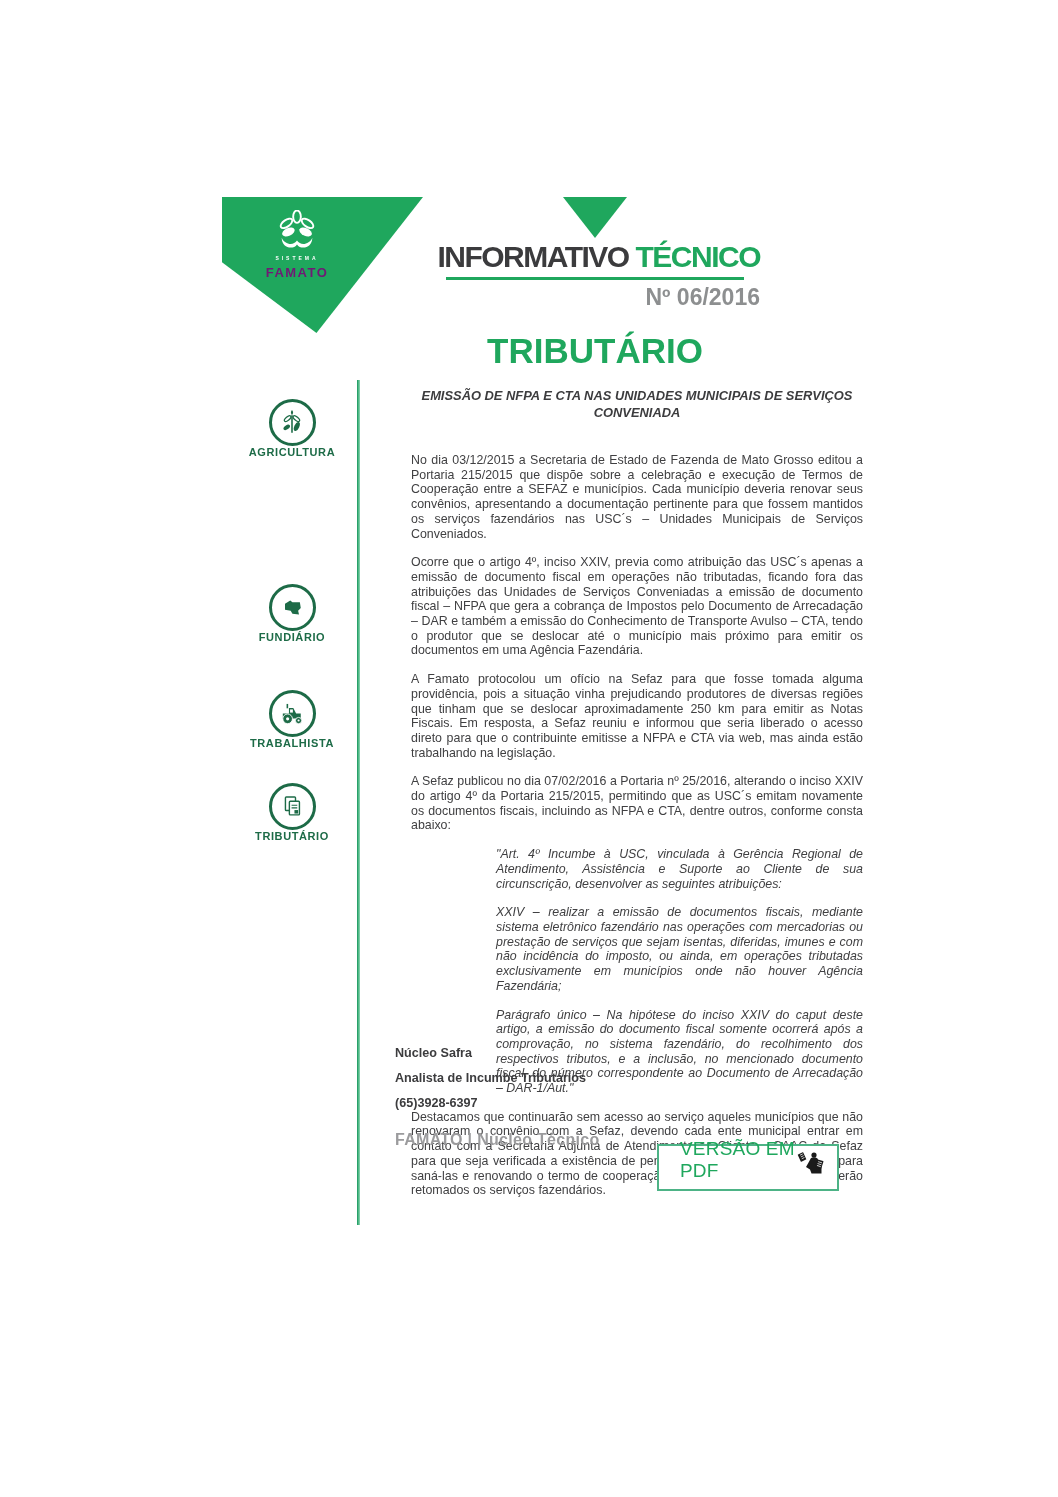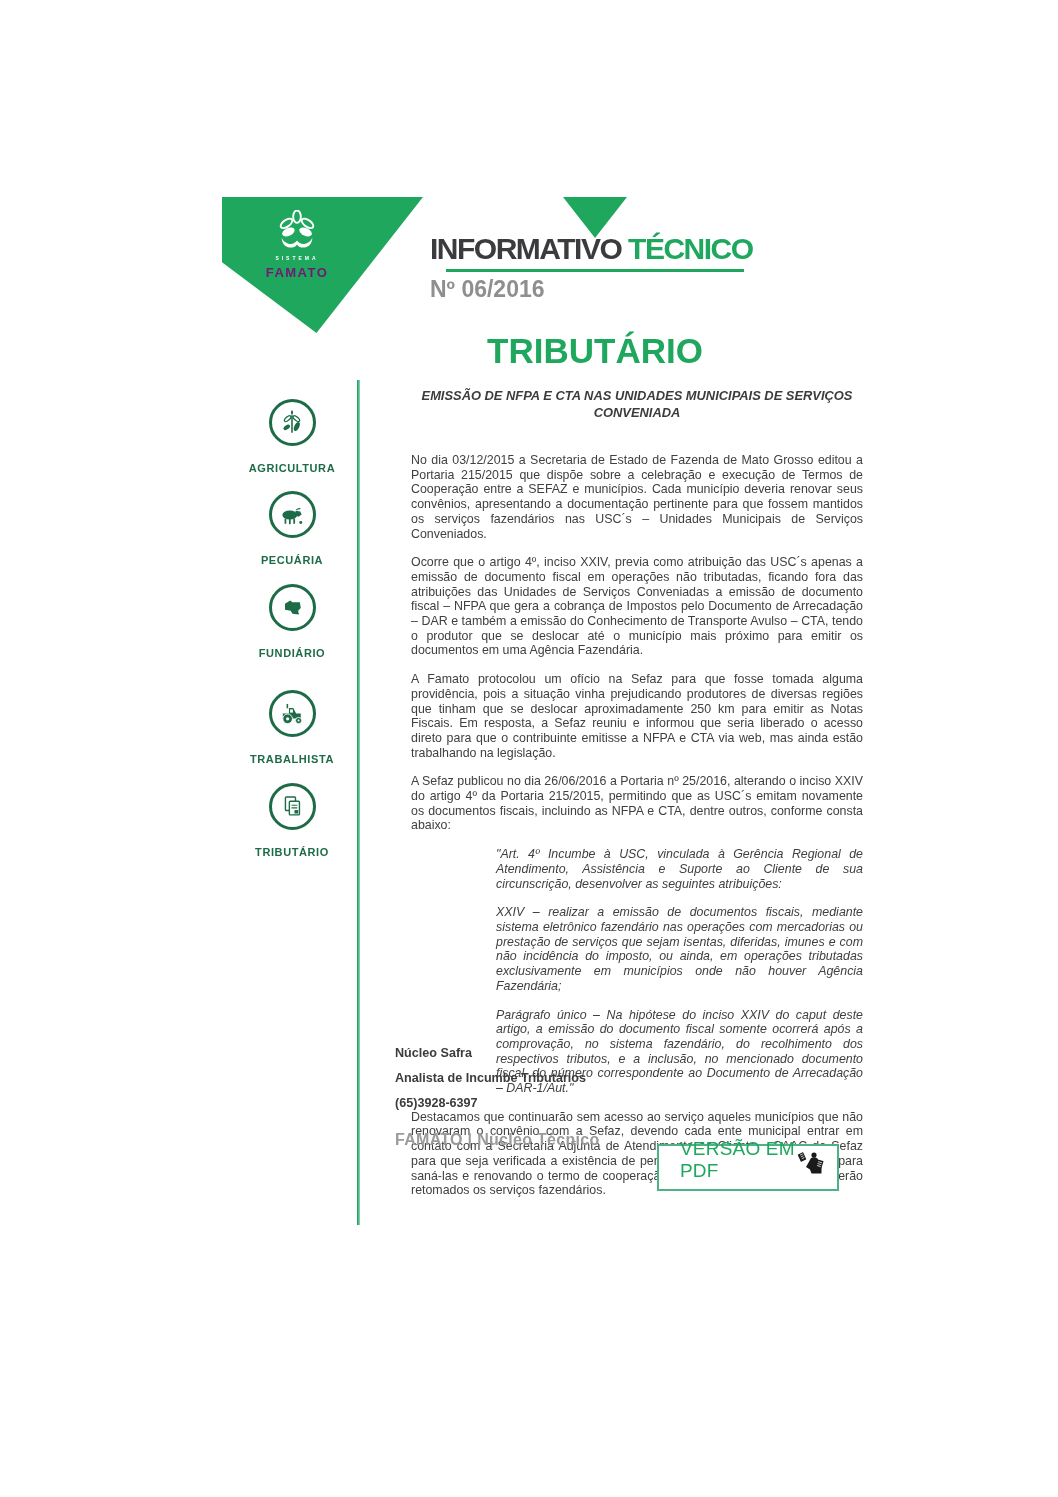--- a/index.html
+++ b/index.html
@@ -9,34 +9,34 @@
   
   .big-triangle{position:absolute;left:222px;top:197px;width:201px;height:136px;
     background:#1fa75d;clip-path:polygon(0 0,100% 0,47% 100%,0 48%);}
   .famato-logo{position:absolute;left:252px;top:210px;width:90px;text-align:center;z-index:2;}
   .famato-logo svg{display:block;margin:0 auto;}
   .logo-sistema{display:block;color:#ffffff;font-size:5px;font-weight:bold;letter-spacing:3px;margin-top:1px;}
   .logo-famato{display:block;color:#701a75;font-size:13px;font-weight:bold;letter-spacing:1.5px;margin-top:4px;}
   .small-triangle{position:absolute;left:563px;top:197px;width:64px;height:41px;
     background:#1fa75d;clip-path:polygon(0 0,100% 0,50% 100%);}
 
-  .masthead{position:absolute;left:430px;top:232px;width:330px;text-align:left;}
+  .masthead{position:absolute;left:430px;top:240px;width:330px;text-align:right;}
   .masthead-title{font-size:30px;font-weight:bold;letter-spacing:-1.5px;color:#3b3b3d;white-space:nowrap;}
   .masthead-title .green{color:#1fa75d;}
   .masthead-rule{height:3px;background:#1fa75d;margin:3px 16px 0 16px;}
   .masthead-issue{font-size:23px;font-weight:bold;color:#8d8f90;margin-top:4px;}
 
   .section-title{position:absolute;left:430px;top:331px;width:330px;text-align:center;
     font-size:35px;font-weight:bold;color:#1fa75d;letter-spacing:0px;}
 
   
   .side-item{position:absolute;left:232px;width:120px;text-align:center;}
   .icon-circle{width:41px;height:41px;border:3px solid #1d6b47;border-radius:50%;
     margin:0 auto;display:flex;align-items:center;justify-content:center;background:#fff;}
-  .side-label{margin-top:16px;font-size:11px;font-weight:600;color:#1d6b47;letter-spacing:0.6px;white-space:nowrap;}
+  .side-label{margin-top:0;font-size:11px;font-weight:600;color:#1d6b47;letter-spacing:0.6px;white-space:nowrap;}
   .vline{position:absolute;left:357px;top:380px;width:3px;height:845px;
     background:linear-gradient(to right,#14965b,#8fd9b4);}
 
   
   .main{position:absolute;left:395px;top:388px;width:452px;color:#404042;
     font-size:12.4px;line-height:14.7px;margin-left:16px;}
   .article-title{text-align:center;font-weight:bold;font-style:italic;font-size:12.9px;
     line-height:16.5px;margin:0 0 32px 0;color:#3c3c3e;}
   .main p{text-align:justify;margin:0 0 14px 0;}
   .quote p{font-style:italic;margin-left:85px;}
@@ -86,34 +86,20 @@
         <path d="M16 7 q-2.5 -3.5 0 -6 q2.5 2.5 0 6 Z" fill="#1d6b47"></path>
         <ellipse cx="11" cy="11" rx="4.5" ry="2" fill="none" stroke="#1d6b47" stroke-width="1.5" transform="rotate(-40 11 11)"></ellipse>
         <ellipse cx="21" cy="11" rx="4.5" ry="2" fill="none" stroke="#1d6b47" stroke-width="1.5" transform="rotate(40 21 11)"></ellipse>
         <ellipse cx="21.5" cy="20" rx="2.8" ry="5.5" fill="#1d6b47" transform="rotate(24 21.5 20)"></ellipse>
         <ellipse cx="10" cy="21" rx="4.2" ry="2.4" fill="#1d6b47" transform="rotate(-35 10 21)"></ellipse>
       </svg>
     </div>
     <div class="side-label">AGRICULTURA</div>
   </div>
 
-  <div class="side-item" style="top:491px">
-    <div class="icon-circle">
-      <svg width="28" height="28" viewBox="0 0 32 32">
-        <ellipse cx="13.5" cy="16" rx="8.5" ry="5.2" fill="#1d6b47"></ellipse>
-        <path d="M20 11 l5.5 1 l1.5 3.5 l-3.5 2.5 l-3.5 -1.5 Z" fill="#1d6b47"></path>
-        <path d="M21 10.5 q2 -2.5 4.5 -1.5" stroke="#1d6b47" stroke-width="1.3" fill="none"></path>
-        <rect x="7.5" y="20" width="2" height="6" fill="#1d6b47"></rect>
-        <rect x="12.5" y="20.5" width="2" height="6" fill="#1d6b47"></rect>
-        <rect x="17.5" y="20" width="2" height="6" fill="#1d6b47"></rect>
-        <circle cx="26" cy="24.5" r="1.7" fill="#1d6b47"></circle>
-      </svg>
-    </div>
-    <div class="side-label">PECUÁRIA</div>
-  </div>
 
   <div class="side-item" style="top:584px">
     <div class="icon-circle">
       <svg width="28" height="28" viewBox="0 0 32 32">
         <path d="M8 11 l6 -3.5 l2.5 2 h8.5 l1 6.5 l-3 3 l1 4.5 l-7.5 -1 l-2 -3.5 l-6.5 -1 Z" fill="#1d6b47"></path>
       </svg>
     </div>
     <div class="side-label">FUNDIÁRIO</div>
   </div>
 
@@ -145,21 +131,21 @@
   </div>
 
 
   <div class="vline"></div>
 
   <div class="main">
     <h2 class="article-title">EMISSÃO DE NFPA E CTA NAS UNIDADES MUNICIPAIS DE SERVIÇOS CONVENIADA</h2>
     <p>No dia 03/12/2015 a Secretaria de Estado de Fazenda de Mato Grosso editou a Portaria 215/2015 que dispõe sobre a celebração e execução de Termos de Cooperação entre a SEFAZ e municípios. Cada município deveria renovar seus convênios, apresentando a documentação pertinente para que fossem mantidos os serviços fazendários nas USC´s – Unidades Municipais de Serviços Conveniados.</p>
     <p>Ocorre que o artigo 4º, inciso XXIV, previa como atribuição das USC´s apenas a emissão de documento fiscal em operações não tributadas, ficando fora das atribuições das Unidades de Serviços Conveniadas a emissão de documento fiscal – NFPA que gera a cobrança de Impostos pelo Documento de Arrecadação – DAR e também a emissão do Conhecimento de Transporte Avulso – CTA, tendo o produtor que se deslocar até o município mais próximo para emitir os documentos em uma Agência Fazendária.</p>
     <p>A Famato protocolou um ofício na Sefaz para que fosse tomada alguma providência, pois a situação vinha prejudicando produtores de diversas regiões que tinham que se deslocar aproximadamente 250 km para emitir as Notas Fiscais. Em resposta, a Sefaz reuniu e informou que seria liberado o acesso direto para que o contribuinte emitisse a NFPA e CTA via web, mas ainda estão trabalhando na legislação.</p>
-    <p>A Sefaz publicou no dia 26/06/2016 a Portaria nº 25/2016, alterando o inciso XXIV do artigo 4º da Portaria 215/2015, permitindo que as USC´s emitam novamente os documentos fiscais, incluindo as NFPA e CTA, dentre outros, conforme consta abaixo:</p>
+    <p>A Sefaz publicou no dia 07/02/2016 a Portaria nº 25/2016, alterando o inciso XXIV do artigo 4º da Portaria 215/2015, permitindo que as USC´s emitam novamente os documentos fiscais, incluindo as NFPA e CTA, dentre outros, conforme consta abaixo:</p>
     <div class="quote">
       <p>"Art. 4º Incumbe à USC, vinculada à Gerência Regional de Atendimento, Assistência e Suporte ao Cliente de sua circunscrição, desenvolver as seguintes atribuições:</p>
       <p>XXIV – realizar a emissão de documentos fiscais, mediante sistema eletrônico fazendário nas operações com mercadorias ou prestação de serviços que sejam isentas, diferidas, imunes e com não incidência do imposto, ou ainda, em operações tributadas exclusivamente em municípios onde não houver Agência Fazendária;</p>
       <p>Parágrafo único – Na hipótese do inciso XXIV do caput deste artigo, a emissão do documento fiscal somente ocorrerá após a comprovação, no sistema fazendário, do recolhimento dos respectivos tributos, e a inclusão, no mencionado documento fiscal, do número correspondente ao Documento de Arrecadação – DAR-1/Aut."</p>
     </div>
     <p>Destacamos que continuarão sem acesso ao serviço aqueles municípios que não renovaram o convênio com a Sefaz, devendo cada ente municipal entrar em contato com a Secretaria Adjunta de Atendimento ao Cliente – SAAC da Sefaz para que seja verificada a existência de pendências, tomando providências para saná-las e renovando o termo de cooperação com a Sefaz, pois só assim serão retomados os serviços fazendários.</p>
   </div>
 
   <div class="signature">
     <div>Núcleo Safra</div>

